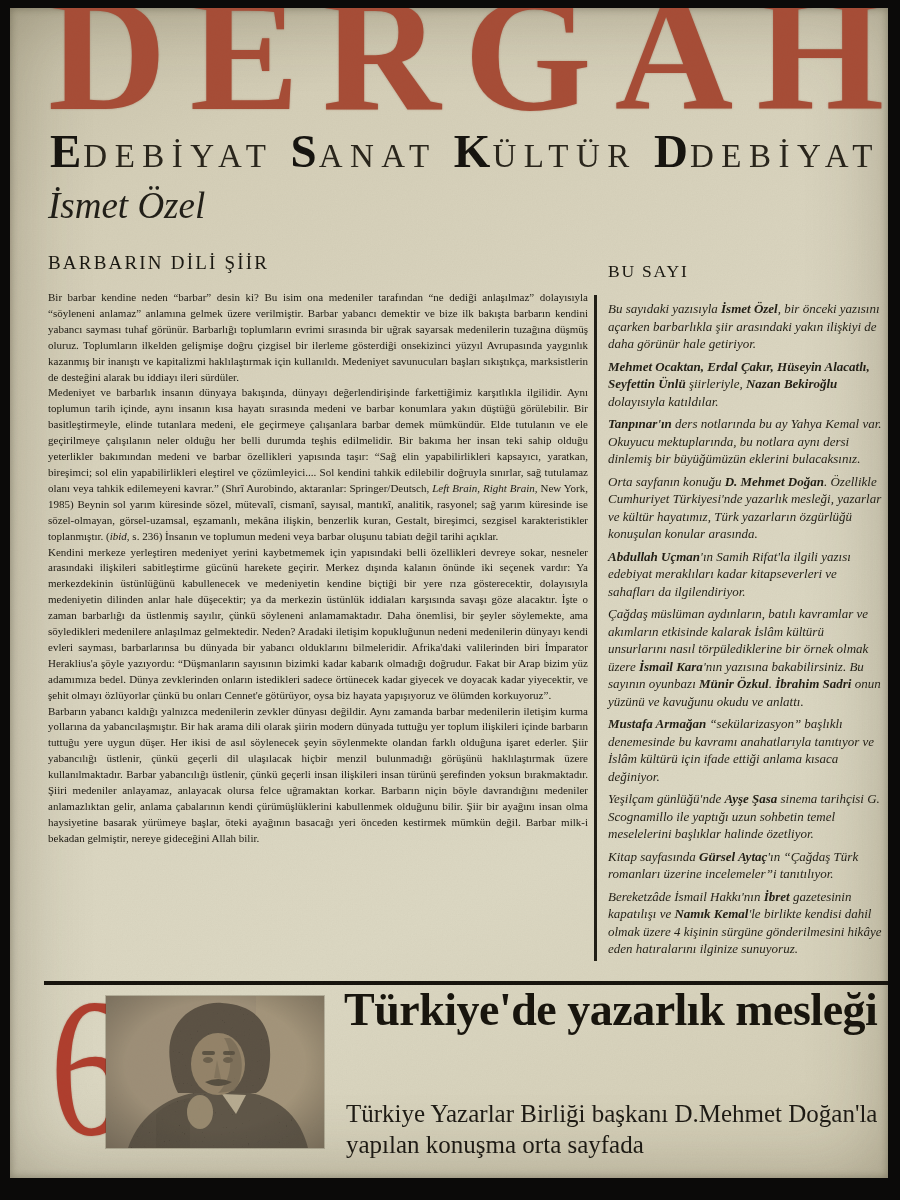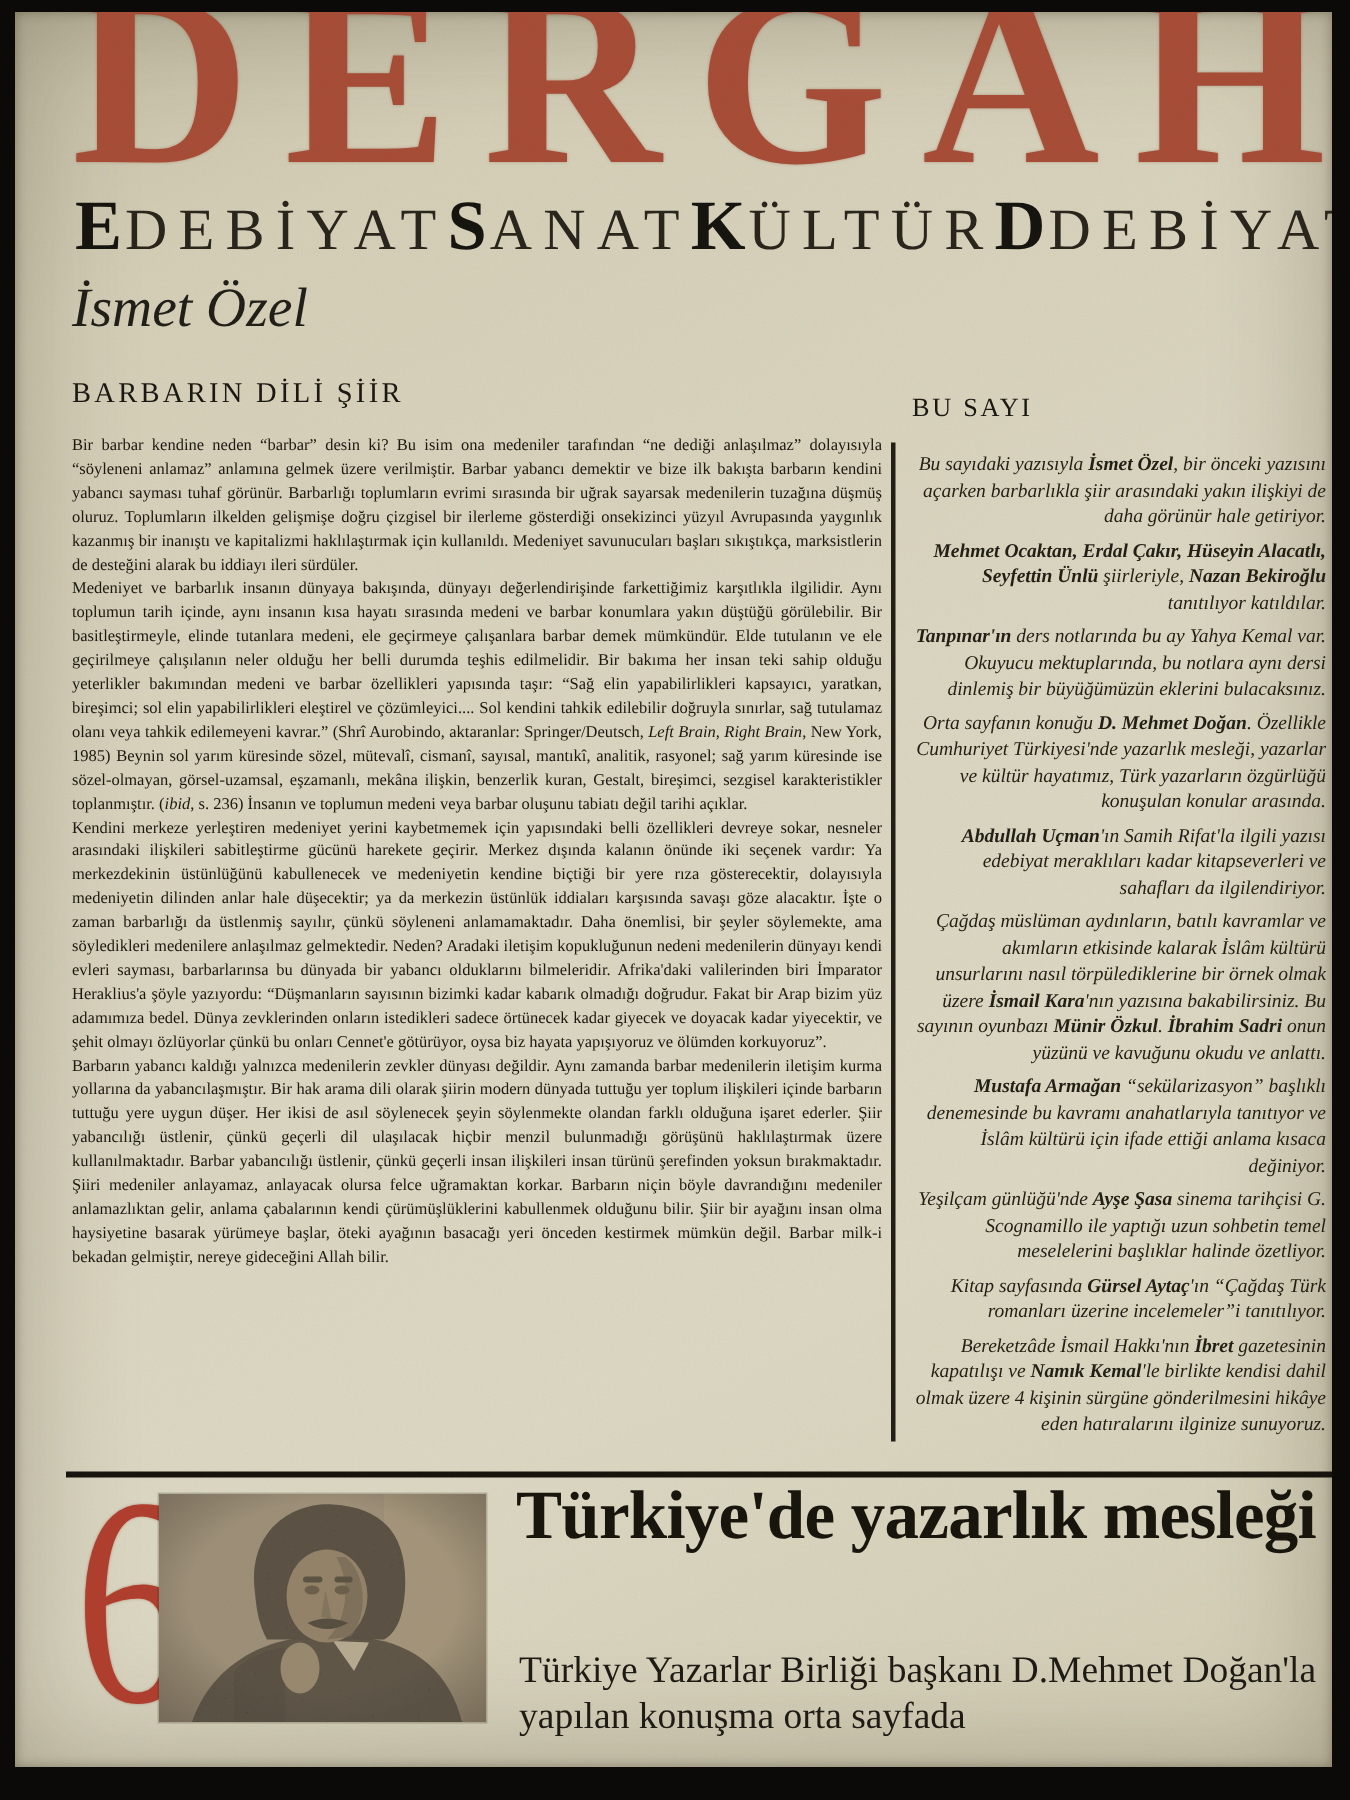--- a/index.html
+++ b/index.html
@@ -23,21 +23,21 @@
     font-size:164px; line-height:1; font-weight:bold;
     color:#a84b35; text-shadow:0 0 2px rgba(120,40,20,.35);
   }
   .subtitle {
     position:absolute; left:40px; right:8px; top:116px;
     display:flex; justify-content:space-between; align-items:baseline;
     color:#201e18; white-space:nowrap;
   }
   .subtitle .word { display:inline-flex; align-items:baseline; }
   .subtitle .initial { font-size:47px; font-weight:bold; color:#12100c; letter-spacing:2px; }
-  .subtitle .rest { font-size:39px; letter-spacing:7.5px; color:#262219; }
+  .subtitle .rest { font-size:33px; letter-spacing:7.5px; color:#262219; }
 
   .byline {
     position:absolute; left:38px; top:176px;
     font-style:italic; font-size:37px; color:#1d1b15;
   }
 
   
   .article-col { position:absolute; left:38px; top:244px; width:540px; }
   .article-heading {
     font-size:19px; letter-spacing:2.2px; color:#16140e; margin:0 0 16px 0; font-weight:normal;
@@ -49,21 +49,21 @@
   .col-divider {
     position:absolute; left:584px; top:287px; width:2.5px; height:666px;
     background:#1d1b13;
   }
 
   .issue-col { position:absolute; left:598px; top:253px; width:276px; }
   .issue-heading {
     font-size:17.5px; letter-spacing:1.8px; color:#16140e; margin:0 0 18px 0; font-weight:normal;
   }
   .issue-body { font-style:italic; font-size:13px; line-height:17.5px; color:#1e1b12; text-align:left; }
-  .issue-body p { margin:0 0 5px 0;text-align:right; }
+  .issue-body p { margin:0 0 5px 0; }
   .issue-body .b { font-weight:bold; }
 
   
   .footer-rule {
     position:absolute; left:34px; top:973px; width:846px; height:3.5px; background:#13100a;
   }
   .issue-number {
     position:absolute; left:40px; top:980px;
     font-size:198px; line-height:160px; color:#b13c2c;
     transform:scaleX(.78); transform-origin:left top;
@@ -127,21 +127,21 @@
         <p><span>Barbarın yabancı kaldığı yalnızca medenilerin zevkler dünyası değildir. Aynı zamanda barbar medenilerin iletişim kurma yollarına da yabancılaşmıştır. Bir hak arama dili olarak şiirin modern dünyada tuttuğu yer toplum ilişkileri içinde barbarın tuttuğu yere uygun düşer. Her ikisi de asıl söylenecek şeyin söylenmekte olandan farklı olduğuna işaret ederler. Şiir yabancılığı üstlenir, çünkü geçerli dil ulaşılacak hiçbir menzil bulunmadığı görüşünü haklılaştırmak üzere kullanılmaktadır. Barbar yabancılığı üstlenir, çünkü geçerli insan ilişkileri insan türünü şerefinden yoksun bırakmaktadır. Şiiri medeniler anlayamaz, anlayacak olursa felce uğramaktan korkar. Barbarın niçin böyle davrandığını medeniler anlamazlıktan gelir, anlama çabalarının kendi çürümüşlüklerini kabullenmek olduğunu bilir. Şiir bir ayağını insan olma haysiyetine basarak yürümeye başlar, öteki ayağının basacağı yeri önceden kestirmek mümkün değil. Barbar milk-i bekadan gelmiştir, nereye gideceğini Allah bilir.</span></p>
       </div>
   </div>
 
   <div class="col-divider"></div>
 
   <div class="issue-col">
     <h2 class="issue-heading">BU SAYI</h2>
     <div class="issue-body">
         <p><span>Bu sayıdaki yazısıyla </span><span class="b">İsmet Özel</span><span>, bir önceki yazısını açarken barbarlıkla şiir arasındaki yakın ilişkiyi de daha görünür hale getiriyor.</span></p>
-        <p><span class="b">Mehmet Ocaktan, Erdal Çakır, Hüseyin Alacatlı, Seyfettin Ünlü</span><span> şiirleriyle, </span><span class="b">Nazan Bekiroğlu</span><span> tanıtılıyor katıldılar.</span></p>
+        <p><span class="b">Mehmet Ocaktan, Erdal Çakır, Hüseyin Alacatlı, Seyfettin Ünlü</span><span> şiirleriyle, </span><span class="b">Nazan Bekiroğlu</span><span> dolayısıyla katıldılar.</span></p>
         <p><span class="b">Tanpınar'ın</span><span> ders notlarında bu ay Yahya Kemal var. Okuyucu mektuplarında, bu notlara aynı dersi dinlemiş bir büyüğümüzün eklerini bulacaksınız.</span></p>
         <p><span>Orta sayfanın konuğu </span><span class="b">D. Mehmet Doğan</span><span>. Özellikle Cumhuriyet Türkiyesi'nde yazarlık mesleği, yazarlar ve kültür hayatımız, Türk yazarların özgürlüğü konuşulan konular arasında.</span></p>
         <p><span class="b">Abdullah Uçman</span><span>'ın Samih Rifat'la ilgili yazısı edebiyat meraklıları kadar kitapseverleri ve sahafları da ilgilendiriyor.</span></p>
         <p><span>Çağdaş müslüman aydınların, batılı kavramlar ve akımların etkisinde kalarak İslâm kültürü unsurlarını nasıl törpülediklerine bir örnek olmak üzere </span><span class="b">İsmail Kara</span><span>'nın yazısına bakabilirsiniz. Bu sayının oyunbazı </span><span class="b">Münir Özkul</span><span>. </span><span class="b">İbrahim Sadri</span><span> onun yüzünü ve kavuğunu  okudu ve anlattı.</span></p>
         <p><span class="b">Mustafa Armağan</span><span> “sekülarizasyon” başlıklı denemesinde bu kavramı anahatlarıyla tanıtıyor ve İslâm kültürü için ifade ettiği anlama kısaca değiniyor.</span></p>
         <p><span>Yeşilçam günlüğü'nde </span><span class="b">Ayşe Şasa</span><span> sinema tarihçisi G. Scognamillo ile yaptığı uzun sohbetin temel meselelerini başlıklar halinde özetliyor.</span></p>
         <p><span>Kitap sayfasında </span><span class="b">Gürsel Aytaç</span><span>'ın “Çağdaş Türk romanları üzerine incelemeler”i tanıtılıyor.</span></p>
         <p><span>Bereketzâde İsmail Hakkı'nın </span><span class="b">İbret</span><span> gazetesinin kapatılışı ve </span><span class="b">Namık Kemal</span><span>'le birlikte kendisi dahil olmak üzere 4 kişinin sürgüne gönderilmesini hikâye eden hatıralarını ilginize sunuyoruz.</span></p>
       </div>
   </div>

